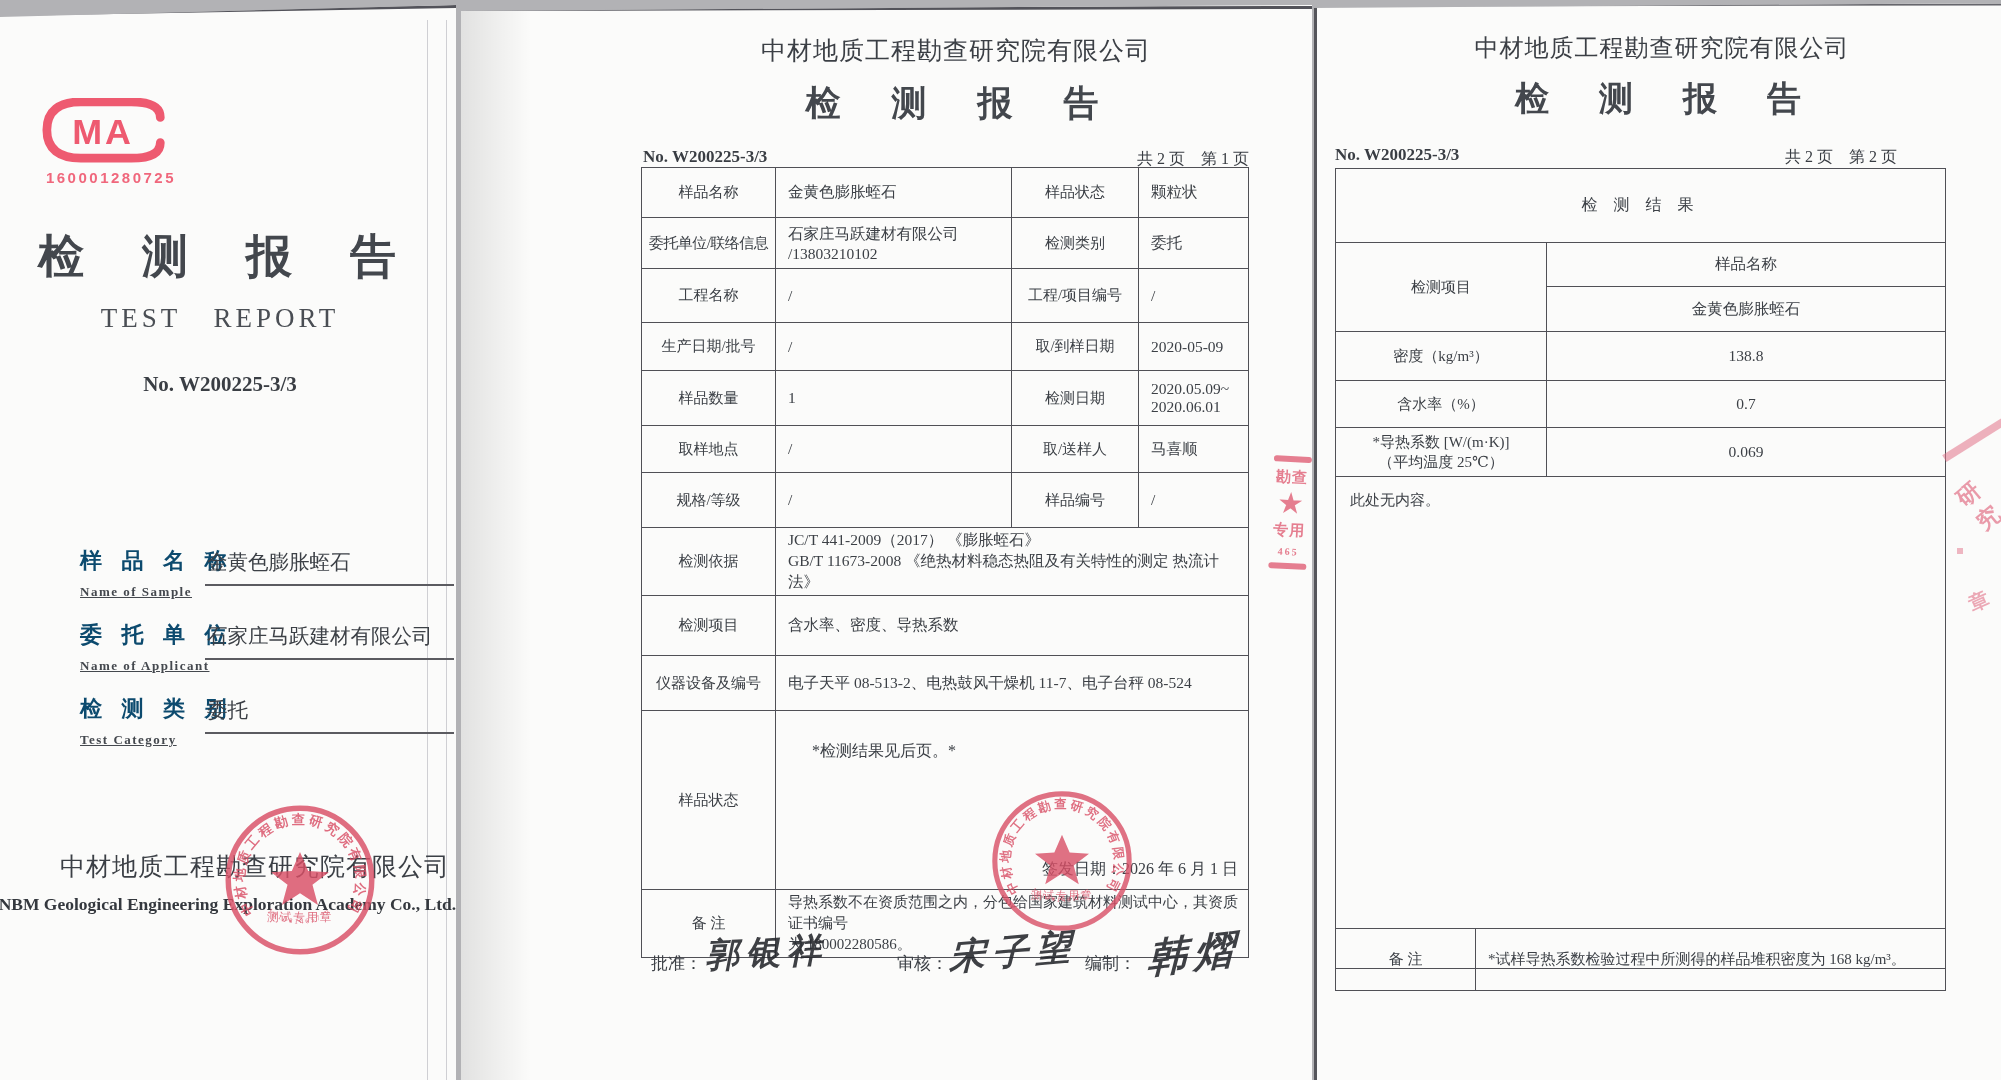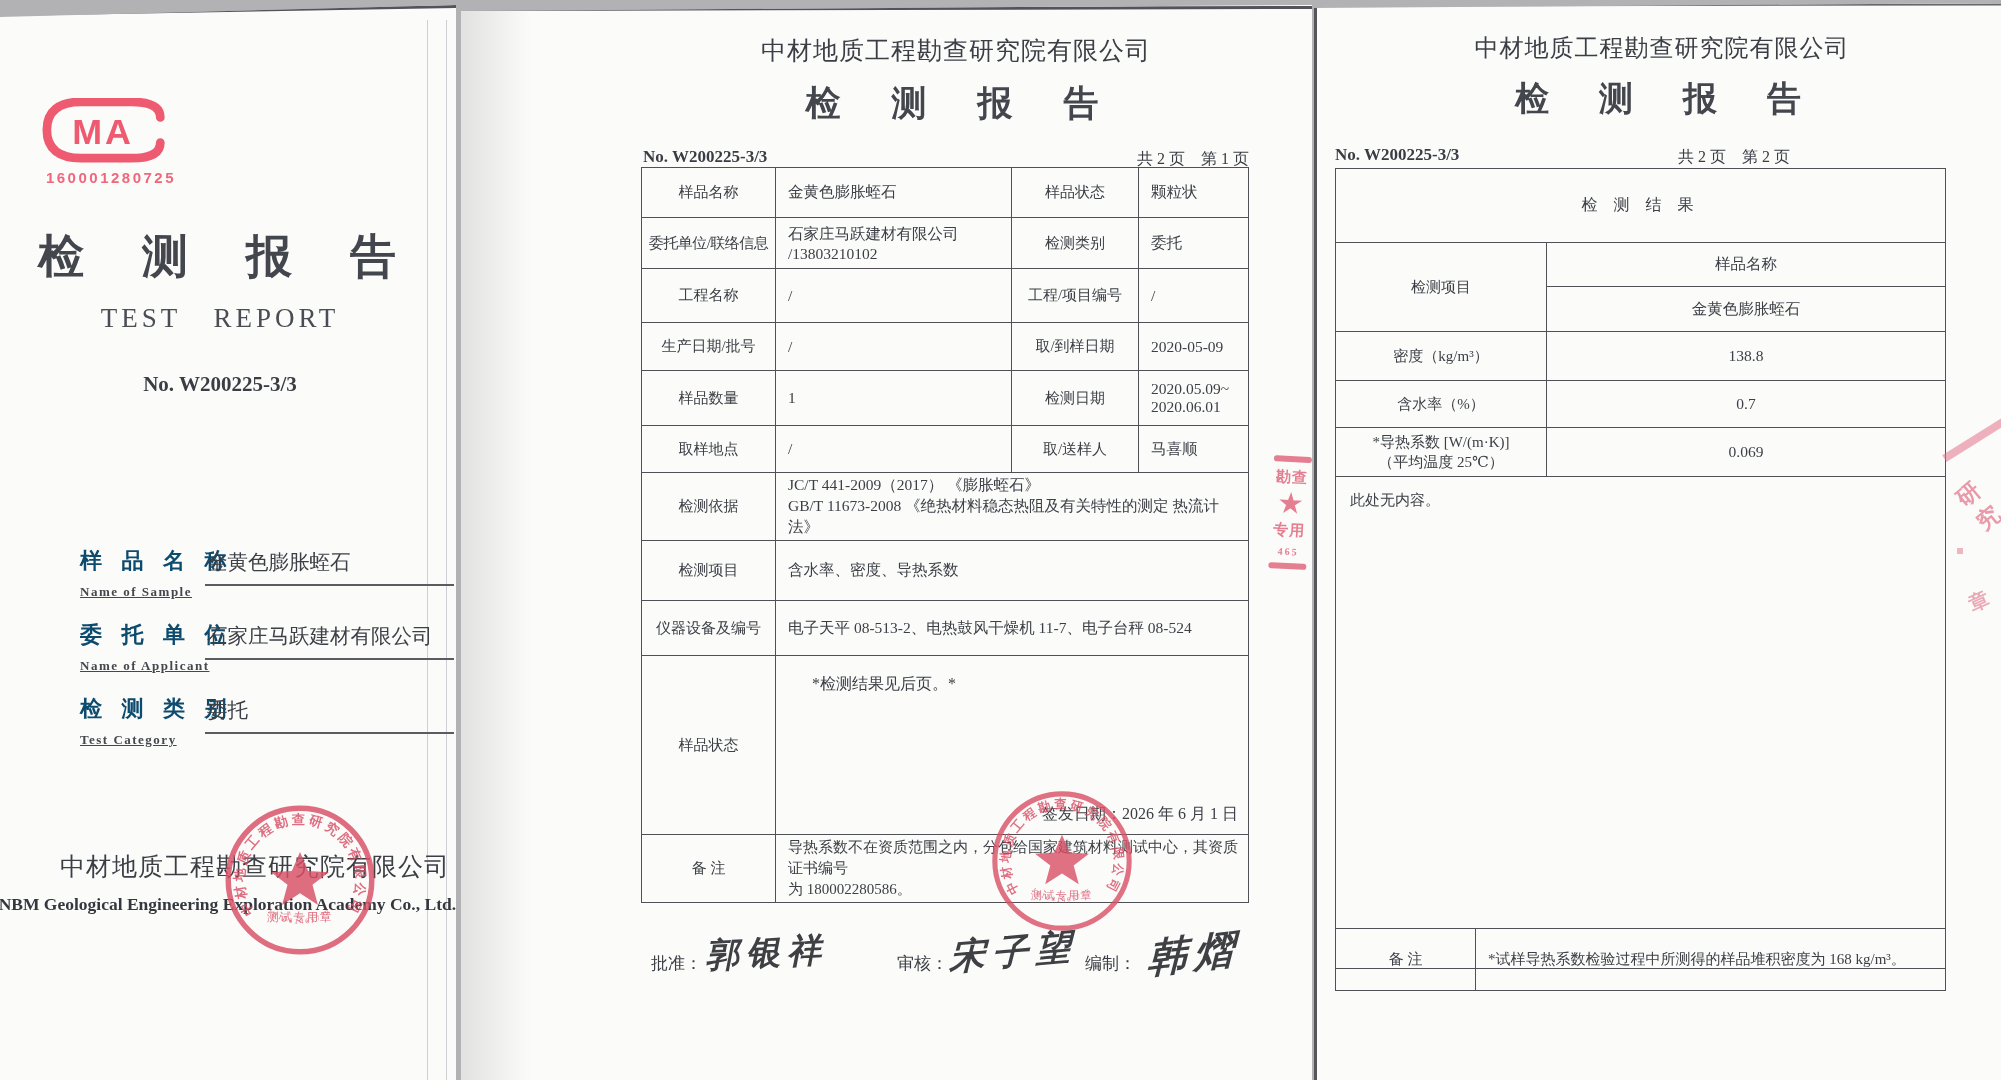--- a/index.html
+++ b/index.html
@@ -37,21 +37,21 @@
   .hdr-title{font-size:35px;font-weight:600;letter-spacing:8px;color:#43474d;}
   .rep-no{font-size:17px;font-weight:bold;}
   .page-info{font-size:16px;}
   table{border-collapse:collapse;table-layout:fixed;}
   td{border:1.5px solid #50505 6;border:1.5px solid #505056;font-size:15.5px;color:#3c4046;
      padding:2px 8px;vertical-align:middle;}
   td.lbl{text-align:center;font-size:15px;padding:2px 2px;}
   td.val{text-align:left;padding-left:12px;}
   td.cval{text-align:center;}
   .concl-cell{position:relative;padding:0;}
-  .concl-main{position:absolute;left:36px;top:18px;font-size:16px;}
+  .concl-main{position:absolute;left:36px;top:30px;font-size:16px;}
   .concl-date{position:absolute;right:10px;top:148px;font-size:16px;}
   .signoff-label{font-size:17px;color:#3b3f45;}
   .sig{font-style:italic;font-weight:bold;color:#24272c;opacity:.88;letter-spacing:7px;}
   .nocontent{font-size:15px;}
   
   .stamp{pointer-events:none;}
   .edge-frag{display:flex;flex-direction:column;align-items:center;gap:6px;
              color:#e06076;opacity:.8;transform:rotate(3deg);
              font-family:"Liberation Serif",serif;font-weight:bold;}
   .ef-bar{width:38px;height:6px;background:#e06076;border-radius:3px;}
@@ -164,20 +164,26 @@
         <td class="lbl">检测日期</td>
         <td class="val ml">2020.05.09~
 2020.06.01</td>
       </tr>
       <tr style="height:47px">
         <td class="lbl">取样地点</td>
         <td class="val">/</td>
         <td class="lbl">取/送样人</td>
         <td class="val">马喜顺</td>
       </tr>
+      <tr style="height:55px">
+        <td class="lbl">规格/等级</td>
+        <td class="val">/</td>
+        <td class="lbl">样品编号</td>
+        <td class="val">/</td>
+      </tr>
       <tr style="height:61px">
         <td class="lbl">检测依据</td>
         <td class="val ml" colspan="3">JC/T 441-2009（2017）  《膨胀蛭石》
 GB/T 11673-2008 《绝热材料稳态热阻及有关特性的测定 热流计法》</td>
       </tr>
       <tr style="height:60px">
         <td class="lbl">检测项目</td>
         <td class="val" colspan="3">含水率、密度、导热系数</td>
       </tr>
       <tr style="height:55px">
@@ -231,21 +237,21 @@
       <div class="ef-bar"></div>
     </div>
   </div>
 
   <div class="page" id="page-2">
     <div class="edge-line" style="left:0;top:4px;width:100%;height:2px;transform:rotate(-0.1deg);background:#66666c;"></div>
 
     <div class="abs hdr-company ctr" style="left:120px;top:32px;width:450px;font-size:24px;">中材地质工程勘查研究院有限公司</div>
     <div class="abs hdr-title ctr" style="left:120px;top:76px;width:450px;font-size:34px;">检　测　报　告</div>
     <div class="abs rep-no" style="left:18px;top:145px;">No. W200225-3/3</div>
-    <div class="abs page-info" style="left:361px;top:147px;width:240px;text-align:left;">共 2 页　第 2 页</div>
+    <div class="abs page-info" style="left:404px;top:147px;width:240px;text-align:center;">共 2 页　第 2 页</div>
 
     <table class="abs" style="left:18px;top:168px;width:610px;">
       <colgroup>
           <col style="width:211px">
           <col style="width:399px">
         </colgroup>
       <tbody>
           <tr style="height:74px">
         <td class="cval" colspan="2" style="font-size:16px;letter-spacing:6px;">检 测 结 果</td>
       </tr>

